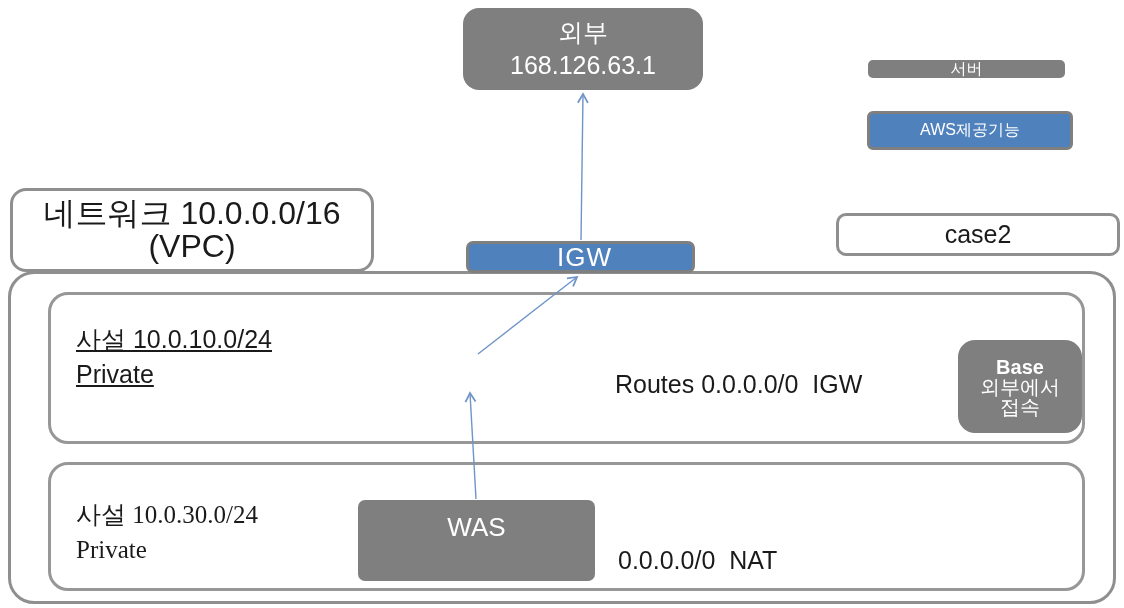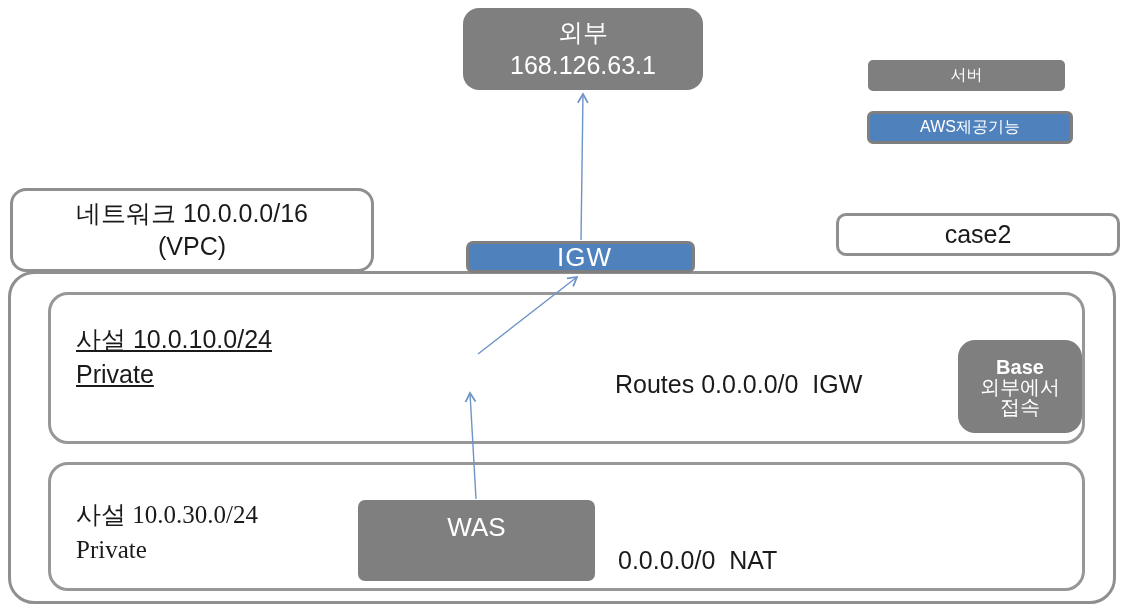--- a/index.html
+++ b/index.html
@@ -30,23 +30,23 @@
   }
   .outline-box{
     background:#ffffff;
     border:3px solid #8f8f8f;
     display:flex;flex-direction:column;align-items:center;justify-content:center;
     text-align:center;
   }
 
   
   .external-box{left:463px;top:8px;width:240px;height:82px;font-size:25px;line-height:33px;z-index:5;}
-  .legend-server{left:868px;top:60px;width:197px;height:31px;border-radius:5px;font-size:16px;z-index:5;}
-  .legend-aws{left:867px;top:111px;width:206px;height:33px;border-radius:6px;font-size:16px;z-index:5;justify-content:center;}
-  .vpc-label-box{left:10px;top:188px;width:364px;height:84px;border-radius:16px;font-size:25px;line-height:33px;z-index:5;}
+  .legend-server{left:868px;top:60px;width:197px;height:18px;border-radius:5px;font-size:16px;z-index:5;}
+  .legend-aws{left:867px;top:111px;width:206px;height:39px;border-radius:6px;font-size:16px;z-index:5;justify-content:center;}
+  .vpc-label-box{left:10px;top:188px;width:364px;height:84px;border-radius:16px;font-size:32px;line-height:33px;z-index:5;}
   .case2-box{left:836px;top:213px;width:284px;height:43px;border-radius:10px;font-size:25px;z-index:5;}
   .outer-vpc{left:8px;top:271px;width:1108px;height:333px;border:3px solid #8f8f8f;border-radius:26px;background:#ffffff;z-index:1;}
   .igw-box{left:466px;top:241px;width:229px;height:32px;font-size:26px;letter-spacing:1px;z-index:6;padding-left:8px;}
   .subnet{border:3px solid #979797;border-radius:20px;background:#ffffff;z-index:2;}
   .subnet1{left:48px;top:292px;width:1037px;height:152px;}
   .subnet2{left:48px;top:462px;width:1037px;height:129px;}
   .subnet-label{font-size:25px;line-height:35px;z-index:3;white-space:pre;}
   .subnet1-label{left:76px;top:322px;text-decoration:underline;}
   .subnet2-label{left:76px;top:497px;font-family:Liberation Serif, serif;}
   .nat-box{left:360px;top:355px;width:229px;height:33px;font-size:25px;z-index:4;}

